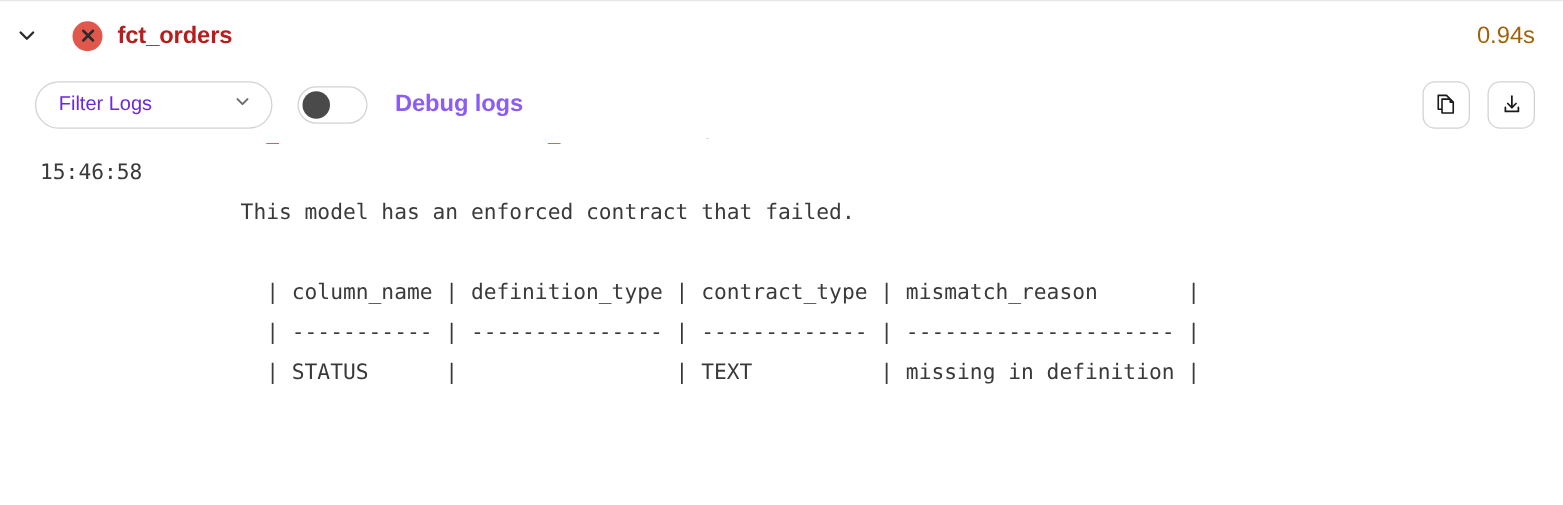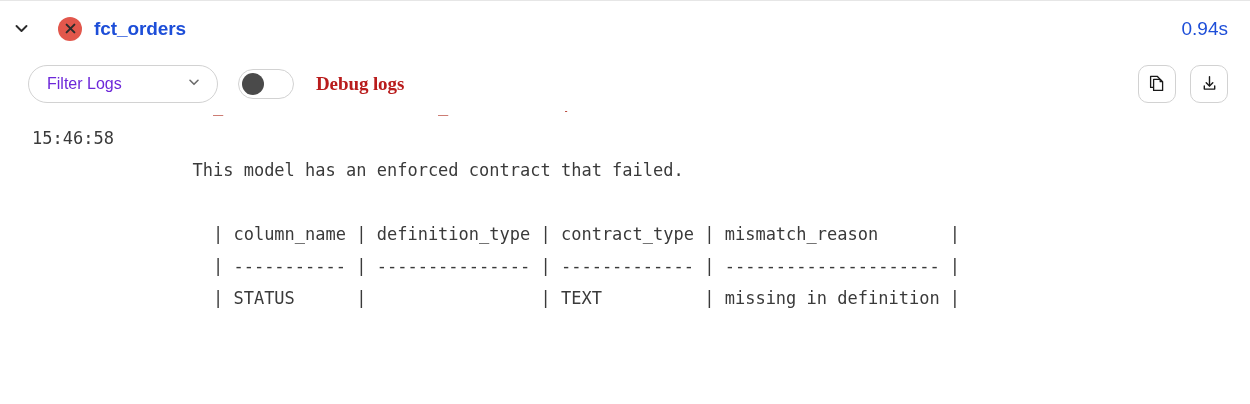--- a/index.html
+++ b/index.html
@@ -51,28 +51,28 @@
     justify-content: center;
     margin-left: 22px;
     flex: 0 0 auto;
   }
   .status-icon svg { display: block; }
   .node-title {
     font-size: 19px;
     font-weight: 600;
     letter-spacing: -0.1px;
     margin-left: 12px;
-    color: #1d4ed8;
+    color: #b91c1c;
     white-space: nowrap;
   }
   .header-spacer { flex: 1 1 auto; }
   .duration {
     font-size: 19px;
     font-weight: 400;
-    color: #1d4ed8;
+    color: #a16207;
     white-space: nowrap;
   }
 
   
   .toolbar {
     height: 55px;
     display: flex;
     align-items: center;
     padding: 0 22px 0 28px;
   }
@@ -113,24 +113,23 @@
     left: 3px;
     width: 22px;
     height: 22px;
     border-radius: 50%;
     background: #4a4a4a;
   }
   .toggle-label {
     font-size: 19px;
     font-weight: 600;
     letter-spacing: -0.1px;
-    color: #b91c1c;
+    color: #8b5cf6;
     margin-left: 22px;
     white-space: nowrap;
-    font-family: Liberation Serif, serif;
   }
   .toolbar-spacer { flex: 1 1 auto; }
 
   .icon-btn {
     width: 38px;
     height: 38px;
     border: 1px solid #d2d2d2;
     border-radius: 10px;
     background: #ffffff;
     display: flex;

